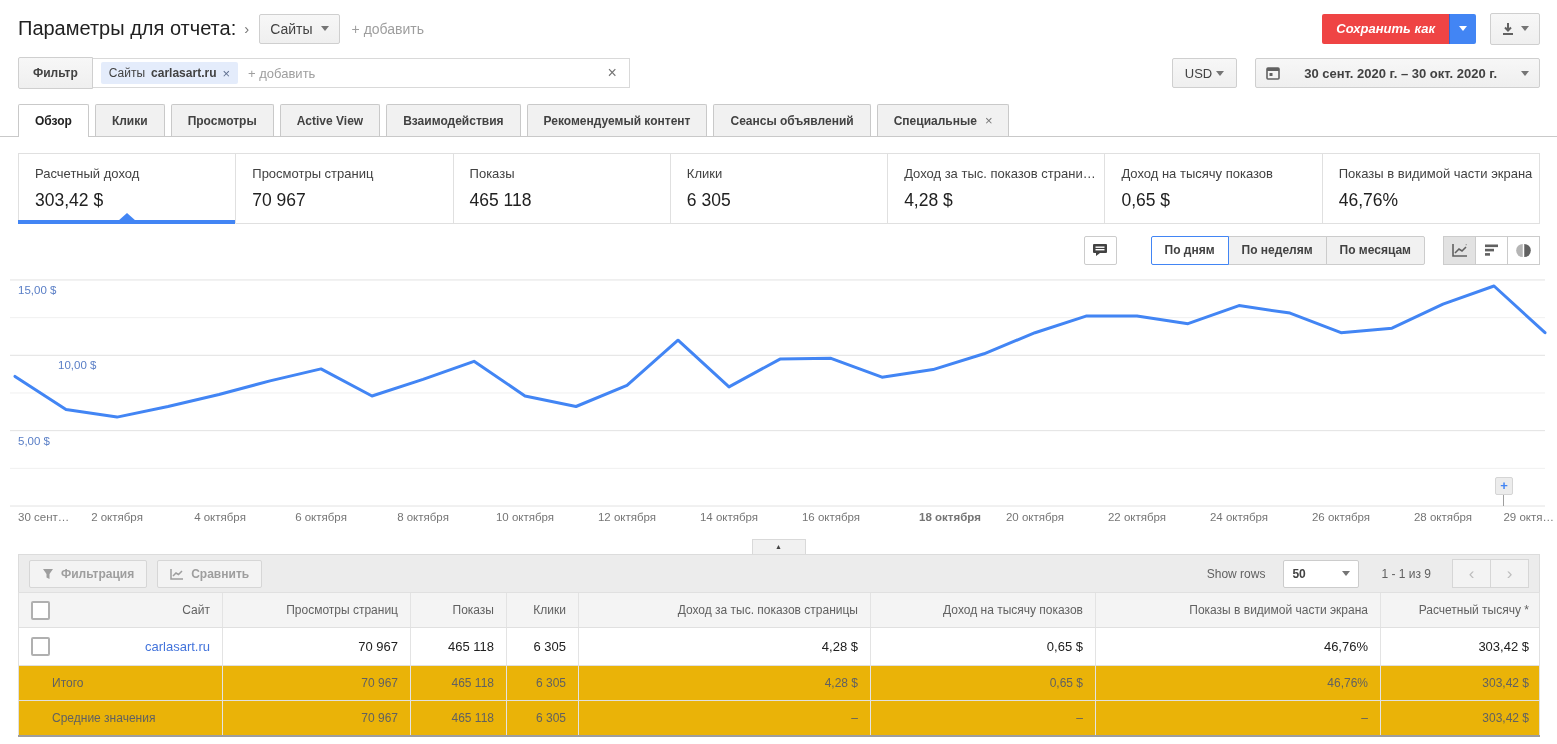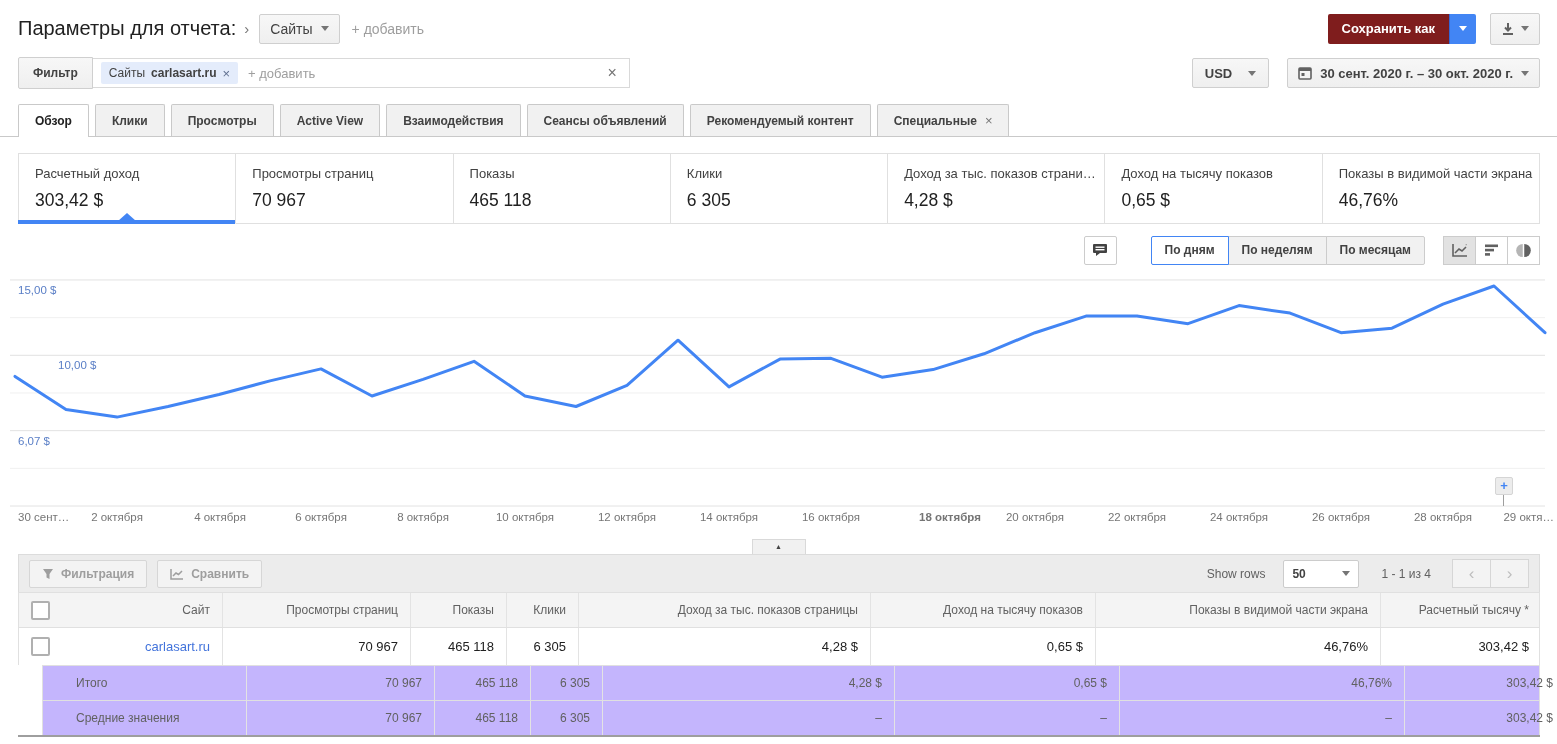--- a/index.html
+++ b/index.html
@@ -8,38 +8,38 @@
 
   
   .hdr{display:flex;align-items:center;padding:13px 17px 0 18px;height:31px;}
   .hdr-title{font-size:20px;color:#212121;}
   .hdr-chev{color:#757575;font-size:15px;margin:0 10px 0 8px;}
   .btn{display:inline-flex;align-items:center;justify-content:center;border:1px solid #cfcfcf;background:linear-gradient(#f7f7f7,#efefef);border-radius:2px;cursor:pointer;color:#424242;}
   .dim-btn{height:28px;padding:0 10px;font-size:14px;gap:8px;}
   .add-link{color:#9e9e9e;font-size:14px;margin-left:12px;}
   .hdr-spacer{flex:1;}
   .save-group{display:flex;height:30px;}
-  .save-main{background:#7f1d1d;color:#fff;font-weight:bold;font-size:13px;border:none;border-radius:2px 0 0 2px;padding:0 14px;display:flex;align-items:center;}
+  .save-main{background:#ef4444;color:#fff;font-weight:bold;font-size:13px;border:none;border-radius:2px 0 0 2px;padding:0 14px;display:flex;align-items:center;font-style:italic;}
   .save-caret{background:#4285f4;border-left:1px solid #3367d6;border-radius:0 2px 2px 0;width:26px;display:flex;align-items:center;justify-content:center;color:#fff;}
   .dl-btn{height:30px;width:48px;margin-left:14px;gap:6px;}
   .caret-down{width:0;height:0;border-left:4px solid transparent;border-right:4px solid transparent;border-top:5px solid currentColor;display:inline-block;}
   .caret-grey{color:#757575;}
 
   
   .filterbar{display:flex;align-items:center;margin:14px 17px 0 18px;height:30px;}
   .filter-label{height:30px;padding:0 14px;font-size:12px;font-weight:bold;border-radius:2px 0 0 2px;}
   .filter-input{flex:0 0 auto;width:520px;height:28px;border:1px solid #d9d9d9;border-left:none;background:#fff;display:flex;align-items:center;padding:0 8px;}
   .chip{background:#e4ecfb;border-radius:2px;font-size:12px;color:#424242;display:inline-flex;align-items:center;height:22px;padding:0 8px;gap:6px;}
   .chip b{font-weight:bold;}
   .chip-x{color:#5f6f8f;font-size:13px;cursor:pointer;}
   .filter-add{color:#9e9e9e;font-size:13px;margin-left:10px;flex:1;}
   .filter-clear{color:#757575;font-size:16px;cursor:pointer;padding:0 4px;}
   .fb-spacer{flex:1;}
-  .usd-btn{height:28px;padding:0 12px;font-size:13px;font-weight:bold;gap:16px;}
-  .date-btn{height:28px;padding:0 10px;font-size:13px;font-weight:bold;gap:8px;margin-left:18px;}
+  .usd-btn{height:28px;padding:0 12px;font-size:13px;font-weight:normal;gap:4px;}
+  .date-btn{height:28px;padding:0 10px;font-size:13px;font-weight:bold;gap:24px;margin-left:18px;}
 
   
   .tabs{margin-top:16px;border-bottom:1px solid #c9c9c9;display:flex;padding-left:18px;height:32px;align-items:flex-end;}
   .tab{background:#f1f1f1;border:1px solid #c9c9c9;border-bottom:none;margin-right:6px;height:31px;display:inline-flex;align-items:center;padding:0 16px;font-size:12px;font-weight:bold;color:#424242;border-radius:2px 2px 0 0;cursor:pointer;gap:8px;}
   .tab.active{background:#fff;height:32px;margin-bottom:-1px;color:#212121;}
   .tab .tab-x{color:#757575;font-weight:normal;font-size:13px;}
 
   
   .cards{display:flex;margin:16px 17px 0 18px;border-top:1px solid #e0e0e0;}
   .card{flex:1;border-right:1px solid #e0e0e0;border-bottom:1px solid #e0e0e0;padding:12px 0 0 16px;height:57px;position:relative;cursor:pointer;background:#fff;}
@@ -80,21 +80,21 @@
   .tool-btn{height:26px;padding:0 12px;font-size:12px;font-weight:bold;color:#9e9e9e;background:#f3f3f3;border:1px solid #d6d6d6;border-radius:2px;display:inline-flex;align-items:center;gap:7px;margin-right:10px;}
   .t-spacer{flex:1;}
   .showrows-label{font-size:12px;color:#616161;margin-right:18px;}
   .rows-select{height:26px;width:58px;background:#fff;border:1px solid #ccc;border-radius:2px;font-size:12px;font-weight:bold;color:#424242;display:inline-flex;align-items:center;justify-content:space-between;padding:0 8px;cursor:pointer;}
   .range-label{font-size:12px;color:#616161;margin:0 22px;}
   .pager{display:flex;}
   .pager .pg-btn{width:37px;height:27px;border:1px solid #d6d6d6;background:#f3f3f3;display:inline-flex;align-items:center;justify-content:center;color:#bdbdbd;font-size:17px;margin-left:-1px;cursor:pointer;}
   .t-row{display:flex;border:1px solid #e0e0e0;border-bottom:none;align-items:stretch;}
   .t-head{background:#f4f4f4;height:34px;}
   .t-data{background:#fff;height:37px;}
-  .t-sum{background:#c4b5fd;height:34px;margin-left:24px;}
+  .t-sum{background:#eab308;height:34px;}
   .t-cell{display:flex;align-items:center;justify-content:flex-end;padding:0 12px;border-right:1px solid #e3e3e3;font-size:13px;color:#212121;box-sizing:border-box;}
   .t-cell:last-child{border-right:none;}
   .t-cell.left{justify-content:space-between;}
   .t-head .t-cell{font-size:12px;color:#616161;}
   .t-sum .t-cell{font-size:12px;color:#616161;}
   .site-link{color:#4273db;font-size:13px;cursor:pointer;}
   .cb{width:15px;height:15px;border:2px solid #b0b0b0;border-radius:2px;background:#fff;display:inline-block;margin-right:18px;flex:0 0 auto;cursor:pointer;}
   .sum-label{padding-left:33px;}
   .cal-svg,.dl-svg{display:block;}
 </style>
@@ -164,24 +164,24 @@
       <span class="tab">
         <span>Просмотры</span>
       </span>
       <span class="tab">
         <span>Active View</span>
       </span>
       <span class="tab">
         <span>Взаимодействия</span>
       </span>
       <span class="tab">
+        <span>Рекомендуемый контент</span>
+      </span>
+      <span class="tab">
         <span>Сеансы объявлений</span>
-      </span>
-      <span class="tab">
-        <span>Рекомендуемый контент</span>
       </span>
       <span class="tab">
         <span>Специальные</span>
         <span class="tab-x">×</span>
       </span>
     </div>
 
   <div class="cards" id="cards">
       <div class="card selected">
         <div class="card-label">Расчетный доход</div>
@@ -257,21 +257,21 @@
         <line x1="10" x2="1545" y1="123.975" y2="123.975" stroke="#f0f0f0" stroke-width="1"></line>
         <line x1="10" x2="1545" y1="199.325" y2="199.325" stroke="#f0f0f0" stroke-width="1"></line>
         <line x1="10" x2="1545" y1="10.949999999999989" y2="10.949999999999989" stroke="#e2e2e2" stroke-width="1"></line>
         <line x1="10" x2="1545" y1="86.30000000000001" y2="86.30000000000001" stroke="#e2e2e2" stroke-width="1"></line>
         <line x1="10" x2="1545" y1="161.65" y2="161.65" stroke="#e2e2e2" stroke-width="1"></line>
         <line x1="10" x2="1545" y1="237" y2="237" stroke="#e2e2e2" stroke-width="1"></line>
         <polyline points="15,107.4 66,140.6 117,148.1 168,137.5 219,125.5 270,111.9 321,99.9 372,127.0 423,110.4 474,92.3 525,127.0 576,137.5 627,116.4 678,71.2 729,117.9 780,90.1 831,89.3 882,108.2 933,100.6 984,84.8 1035,63.7 1086,47.1 1137,47.1 1188,54.7 1239,36.6 1290,44.1 1341,63.7 1392,59.2 1443,35.1 1494,17.0 1545,63.7" fill="none" stroke="#4285f4" stroke-width="3" stroke-linejoin="round" stroke-linecap="round"></polyline>
       </svg>
       <div class="ylab" style="top: 14.95px;">15,00 $</div>
       <div class="ylab" style="top: 90.3px; margin-left: 40px;">10,00 $</div>
-      <div class="ylab" style="top: 165.65px;">6,07 $</div>
+      <div class="ylab" style="top: 165.65px;">5,00 $</div>
       <div class="xlab" style="left: 18px;">30 сент…</div>
       <div class="xlab" style="left: 117px; transform: translateX(-50%);">2 октября</div>
       <div class="xlab" style="left: 220px; transform: translateX(-50%);">4 октября</div>
       <div class="xlab" style="left: 321px; transform: translateX(-50%);">6 октября</div>
       <div class="xlab" style="left: 423px; transform: translateX(-50%);">8 октября</div>
       <div class="xlab" style="left: 525px; transform: translateX(-50%);">10 октября</div>
       <div class="xlab" style="left: 627px; transform: translateX(-50%);">12 октября</div>
       <div class="xlab" style="left: 729px; transform: translateX(-50%);">14 октября</div>
       <div class="xlab" style="left: 831px; transform: translateX(-50%);">16 октября</div>
       <div class="xlab" style="left: 950px; transform: translateX(-50%); font-weight: bold;">18 октября</div>
@@ -301,21 +301,21 @@
             <path d="M3 8l3-3 2.5 1.5L12 3" stroke="#9e9e9e" stroke-width="1.5" fill="none"></path>
           </svg>
         <span>Сравнить</span>
       </span>
       <span class="t-spacer"></span>
       <span class="showrows-label">Show rows</span>
       <span class="rows-select">
         <span>50</span>
         <span class="caret-down caret-grey"></span>
       </span>
-      <span class="range-label">1 - 1 из 4</span>
+      <span class="range-label">1 - 1 из 9</span>
       <span class="pager">
         <span class="pg-btn">‹</span>
         <span class="pg-btn">›</span>
       </span>
     </div>
     <div id="tbl-rows">
         <div class="t-row t-head">
           <div class="t-cell left" style="width: 204px; flex: 0 0 204px;">
             <span class="cb"></span>
             <span>Сайт</span>

